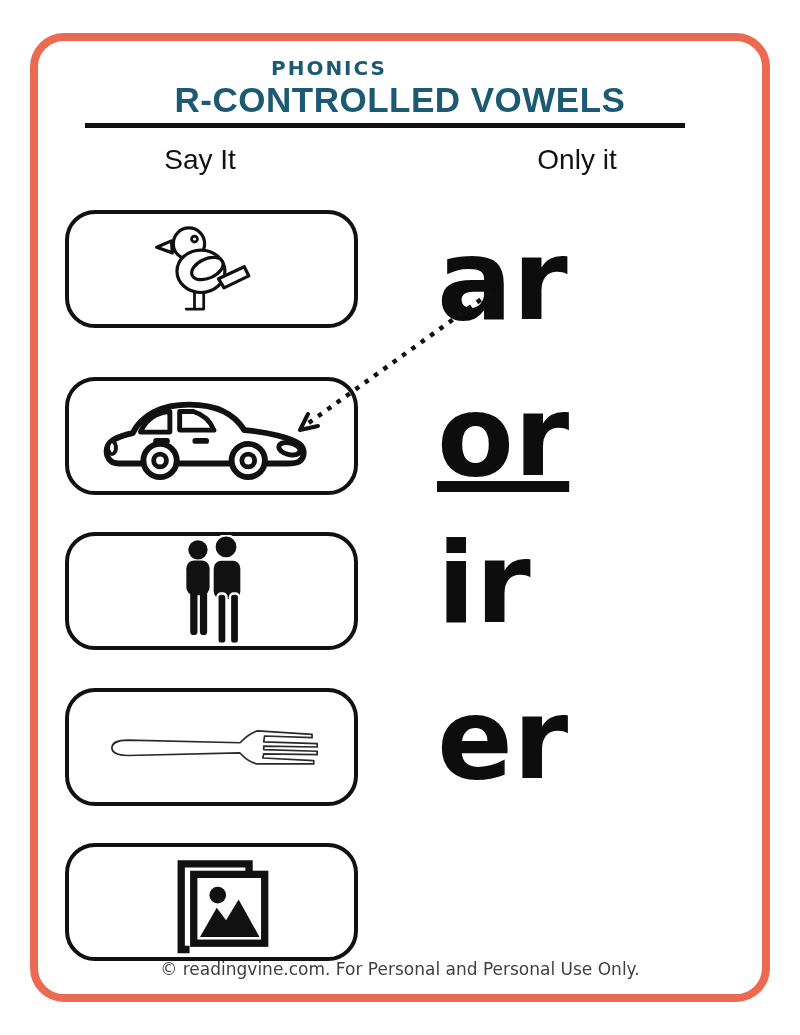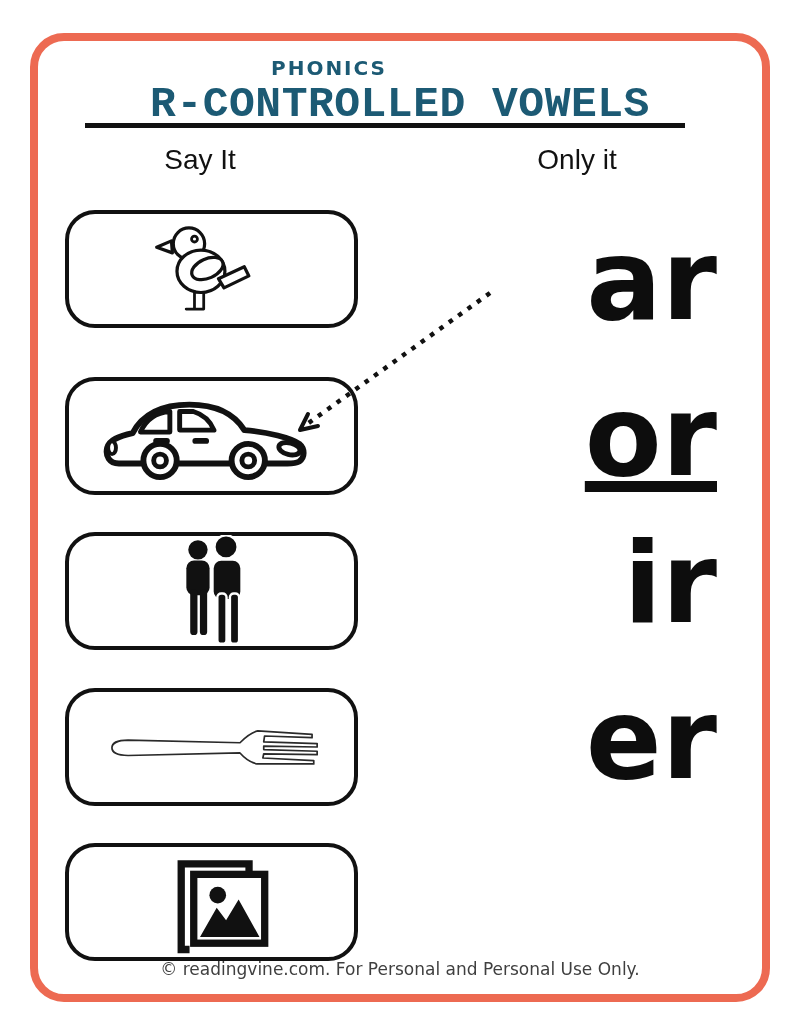--- a/index.html
+++ b/index.html
@@ -12,22 +12,22 @@
     position:absolute; left:30px; top:33px; width:740px; height:969px;
     border:8px solid #ED6A52; border-radius:34px;
   }
   .kicker {
     position:absolute; top:56px; left:0; width:658px; text-align:center;
     font-family:"DejaVu Sans", sans-serif;
     font-size:20px; font-weight:bold; letter-spacing:2px; color:#1C5A74;
   }
   .title {
     position:absolute; top:80px; left:0; width:800px; text-align:center;
-    font-family:Liberation Mono, monospace;
-    font-size:43px; font-weight:bold; letter-spacing:0.5px; color:#1C5A74;
+    font-family:Liberation Sans, sans-serif;
+    font-size:35px; font-weight:bold; letter-spacing:0.5px; color:#1C5A74;
   }
   .rule {
     position:absolute; top:123px; left:85px; width:600px; height:5px;
     background:#111111;
   }
   .col-head {
     position:absolute; top:144px; font-size:28px; font-weight:normal;
     color:#111111; text-align:center;
   }
   .col-head.left  { left:85px;  width:230px; }
@@ -39,21 +39,21 @@
     display:flex; align-items:center; justify-content:center;
   }
   .say-box.r1 { top:210px; }
   .say-box.r2 { top:377px; }
   .say-box.r3 { top:532px; }
   .say-box.r4 { top:688px; }
   .say-box.r5 { top:843px; }
 
   .letter {
     position:absolute; left:437px; width:280px; height:118px;
-    text-align:right; line-height:118px;
+    text-align:left; line-height:118px;
     font-family:"DejaVu Sans", sans-serif;
     font-size:112px; font-weight:bold; color:#0d0d0d;
   }
   .letter.r1 { top:221px; }
   .letter.r2 { top:377px;text-decoration:underline; }
   .letter.r3 { top:524px; }
   .letter.r4 { top:680px; }
   .letter.r5 { top:832px; }
 
   .overlay {

